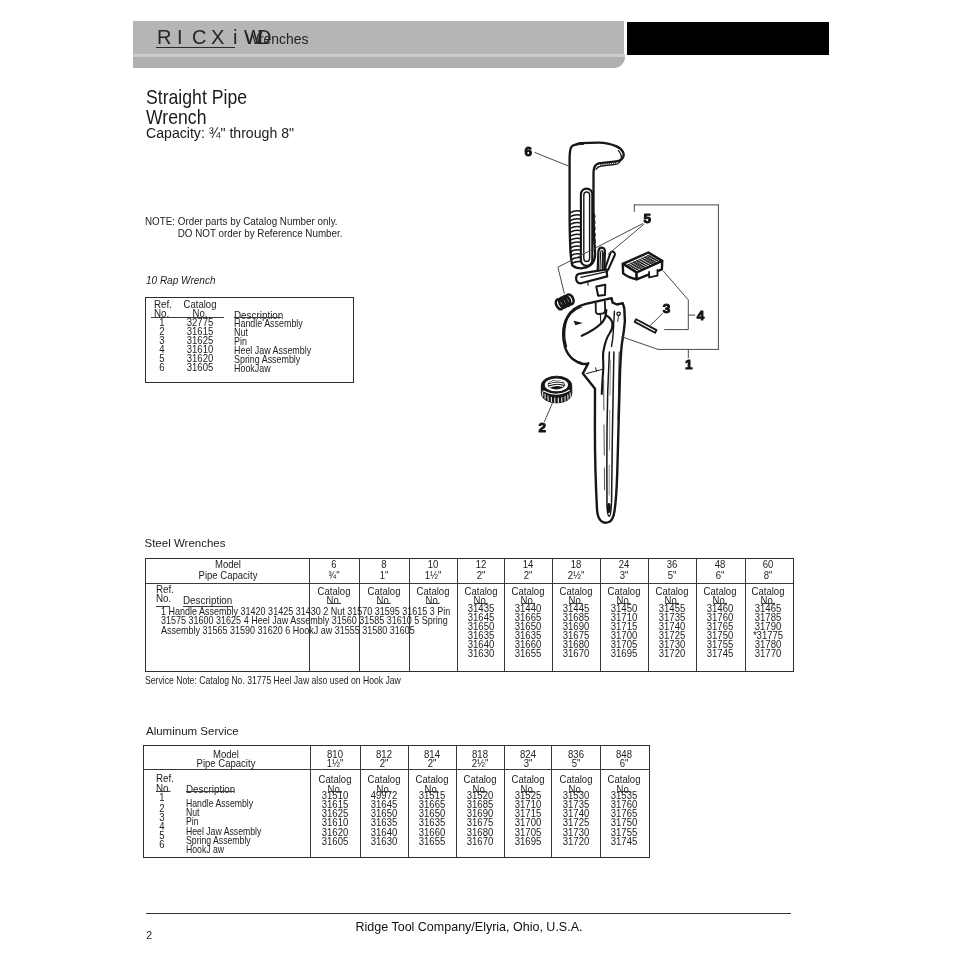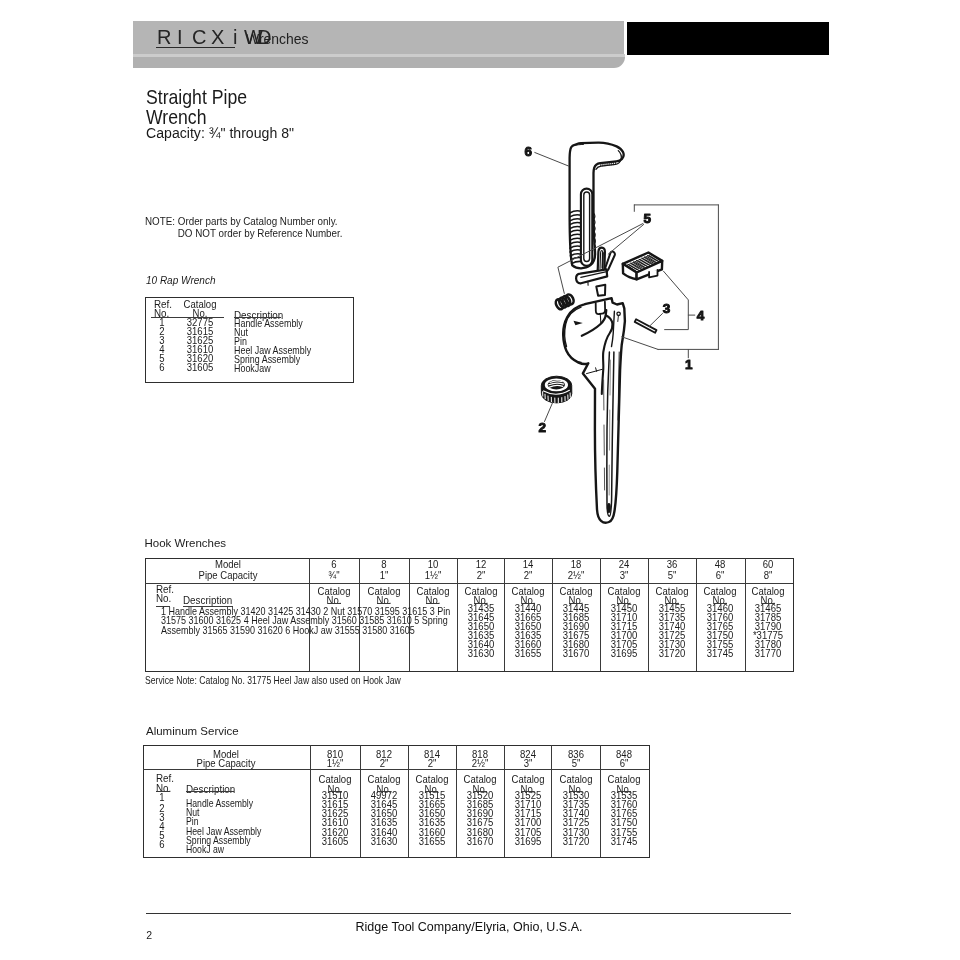--- a/index.html
+++ b/index.html
@@ -44,21 +44,21 @@
 <div class="abs" style="left:146px;top:275px;font-size:10px;font-style:italic;">10 Rap Wrench</div>
 <div class="abs" style="left:144.5px;top:296.5px;width:207px;height:84.5px;border:1px solid #2e2e2e;"></div>
 <div class="abs cond93" style="left:154px;top:299.5px;font-size:10.6px;line-height:9.1px;">Ref.<br>No.</div>
 <div class="abs ctrn" style="left:200px;top:299.5px;font-size:10.6px;line-height:9.1px;">Catalog<br>No.</div>
 <div class="abs cond93" style="left:234px;top:308.7px;font-size:10.6px;"><span class="u">Description</span></div>
 <div class="hline" style="left:151px;top:317.3px;width:73px;"></div>
 <div class="abs ctrn" style="left:161.5px;top:317.9px;font-size:10.6px;line-height:8.95px;">1<br>2<br>3<br>4<br>5<br>6</div>
 <div class="abs ctrn" style="left:200px;top:317.9px;font-size:10.6px;line-height:8.95px;">32775<br>31615<br>31625<br>31610<br>31620<br>31605</div>
 <div class="abs cond84" style="left:234px;top:319.4px;font-size:10.6px;line-height:8.95px;">Handle Assembly<br>Nut<br>Pin<br>Heel Jaw Assembly<br>Spring Assembly<br>HookJaw</div>
 
-<div class="abs" style="left:144.5px;top:536.5px;font-size:11.5px;">Hook Wrenches</div>
+<div class="abs" style="left:144.5px;top:536.5px;font-size:11.5px;">Steel Wrenches</div>
 <div class="abs" style="left:145px;top:557.5px;width:646.5px;height:112.5px;border:1px solid #2e2e2e;"></div>
 <div class="hline" style="left:145px;top:582.5px;width:648px;"></div>
 <div class="vline" style="left:309.3px;top:557.5px;height:113px;"></div>
 <div class="vline" style="left:359px;top:557.5px;height:113px;"></div>
 <div class="vline" style="left:408.5px;top:557.5px;height:113px;"></div>
 <div class="vline" style="left:456.5px;top:557.5px;height:113px;"></div>
 <div class="vline" style="left:504.4px;top:557.5px;height:113px;"></div>
 <div class="vline" style="left:552px;top:557.5px;height:113px;"></div>
 <div class="vline" style="left:599.6px;top:557.5px;height:113px;"></div>
 <div class="vline" style="left:647.9px;top:557.5px;height:113px;"></div>

